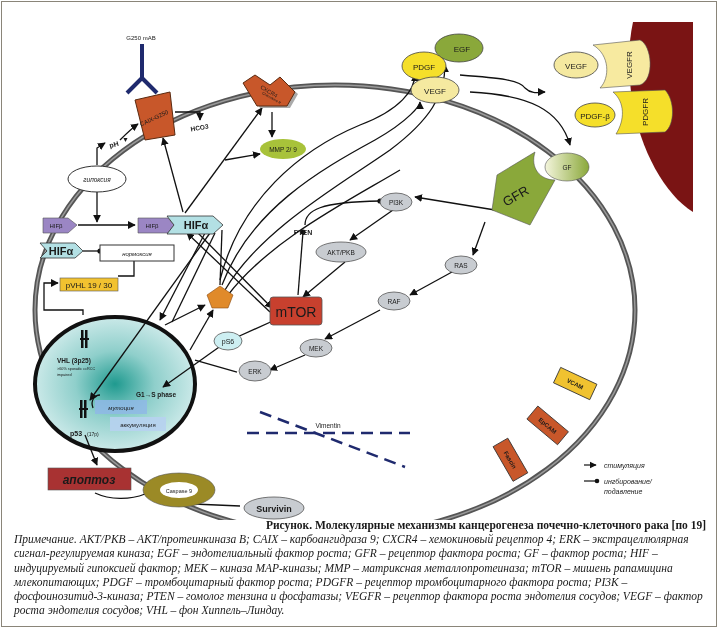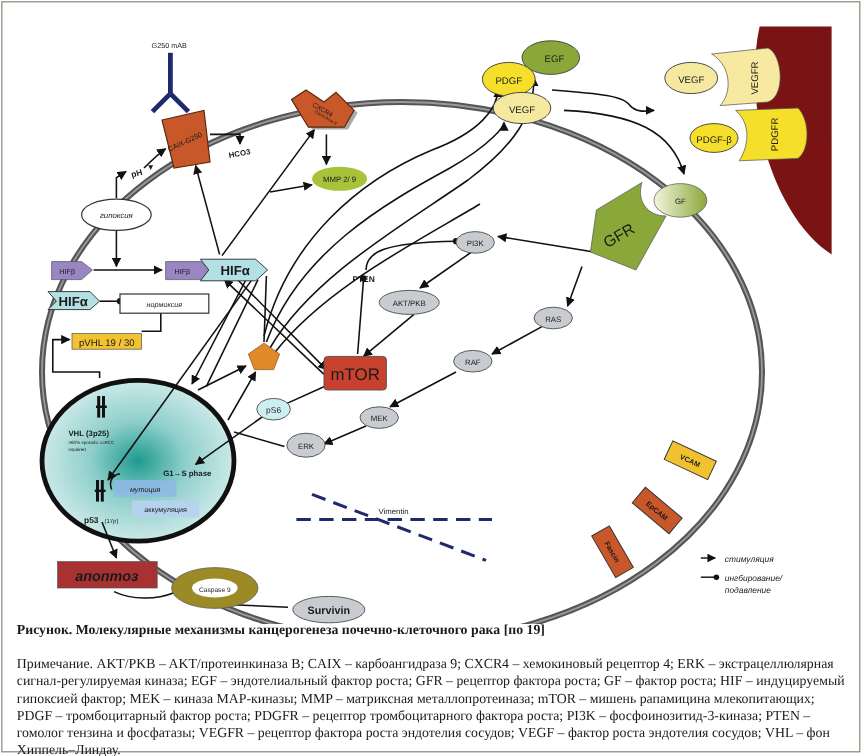--- a/index.html
+++ b/index.html
@@ -4,22 +4,22 @@
 <style>
   html, body { margin: 0; padding: 0; background: #ffffff; }
   body { width: 720px; height: 630px; position: relative; overflow: hidden;
          font-family: "Liberation Sans", sans-serif; }
   .frame { position: absolute; left: 1px; top: 1px; width: 716px; height: 626px;
            border: 1px solid #8a8579; box-sizing: border-box; background: #fff; }
   svg.diagram { position: absolute; left: 0; top: 0; }
   .lbl { font-family: "Liberation Sans", sans-serif; fill: #1a1a1a; }
   .caption { position: absolute; left: 14px; right: 14px; top: 519px;
              font-family: "Liberation Serif", serif; color: #1a1a1a; }
-  .caption .title { text-align: left; font-weight: bold; font-size: 11.5px; margin-bottom: 16px; }
-  .caption .note { font-size: 11.5px; line-height: 14.3px; }
+  .caption .title { text-align: right; font-weight: bold; font-size: 11.5px; margin-bottom: 1px; }
+  .caption .note { font-size: 11.5px; line-height: 14.3px; font-style: italic; }
 </style>
 </head>
 <body>
 
 <div class="frame"></div>
 
 <svg class="diagram" width="720" height="520" viewBox="0 0 720 520">
   <defs>
     <marker id="arr" viewBox="0 0 10 10" refX="9" refY="5" markerWidth="6" markerHeight="6" orient="auto-start-reverse">
       <path d="M0,0 L10,5 L0,10 z" fill="#111"></path>

